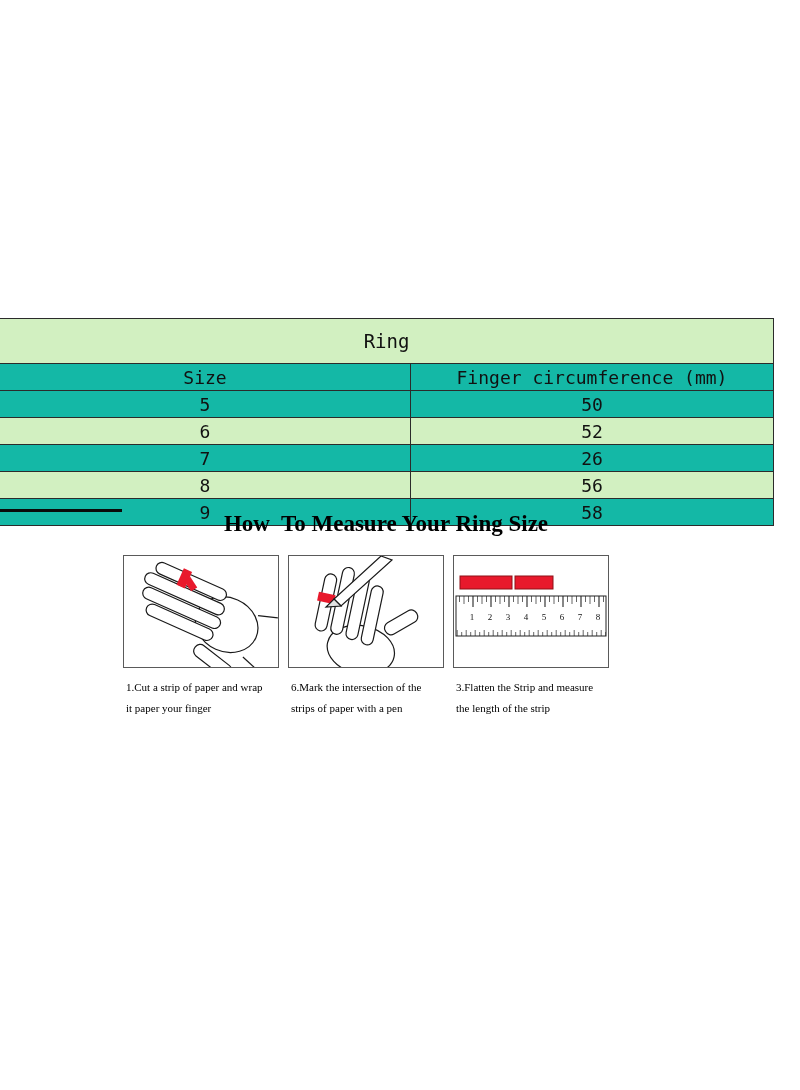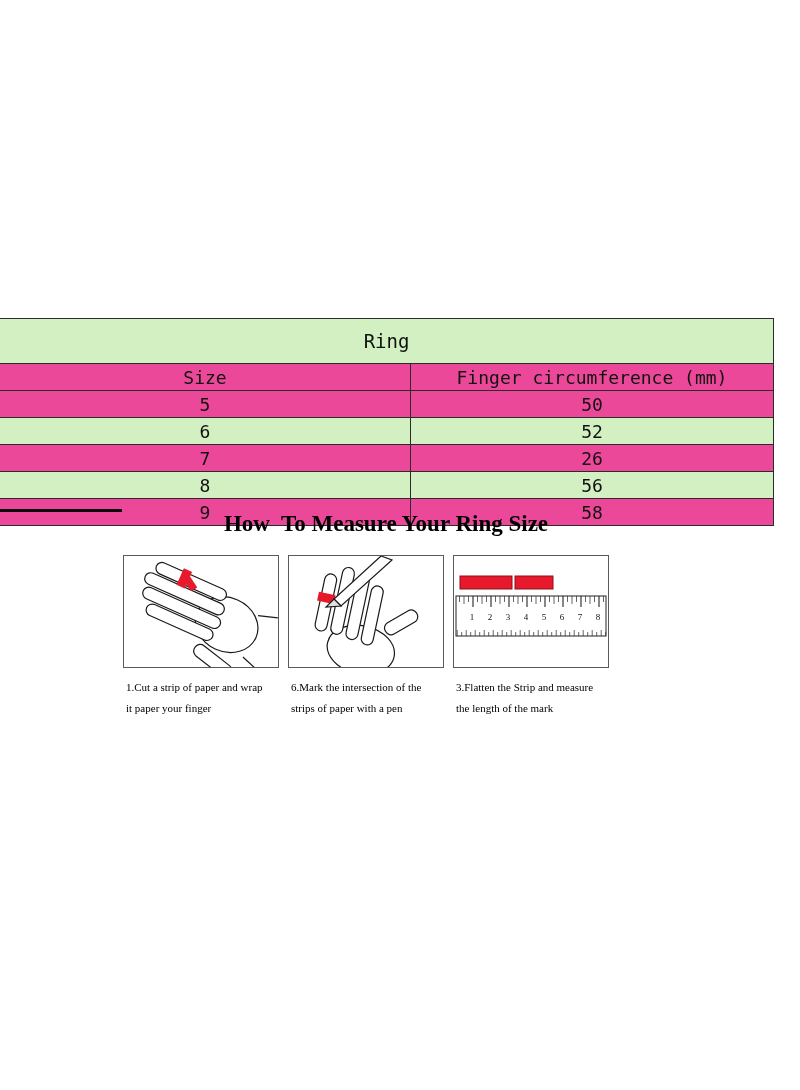--- a/index.html
+++ b/index.html
@@ -31,21 +31,21 @@
     color: #111;
     font-size: 18px;
     font-family: "DejaVu Sans Mono", monospace;
   }
   .ring-table col.c1 { width: 411px; }
   .ring-table col.c2 { width: 363px; }
   .ring-table tr { height: 27px; }
   .ring-table tr.title-row { height: 45px; }
   .ring-table tr.title-row td { font-size: 19px; }
   .bg-green { background: #d2f0c1; }
-  .bg-white { background: #ec4899; }
+  .bg-white { background: #14b8a6; }
 
   .edge-line {
     position: absolute;
     left: 0; top: 509px;
     width: 122px; height: 3px;
     background: #0a0a0a;
   }
 
   
   .measure-heading {
@@ -209,17 +209,17 @@
           <text x="72" y="64">4</text>
           <text x="90" y="64">5</text>
           <text x="108" y="64">6</text>
           <text x="126" y="64">7</text>
           <text x="144" y="64">8</text>
         </g>
       </svg>
     </div>
     <div class="caption">
       <div>3.Flatten the Strip and measure</div>
-      <div>the length of the mark</div>
+      <div>the length of the strip</div>
     </div>
   </div>
 
 </div>
 
 </body></html>

